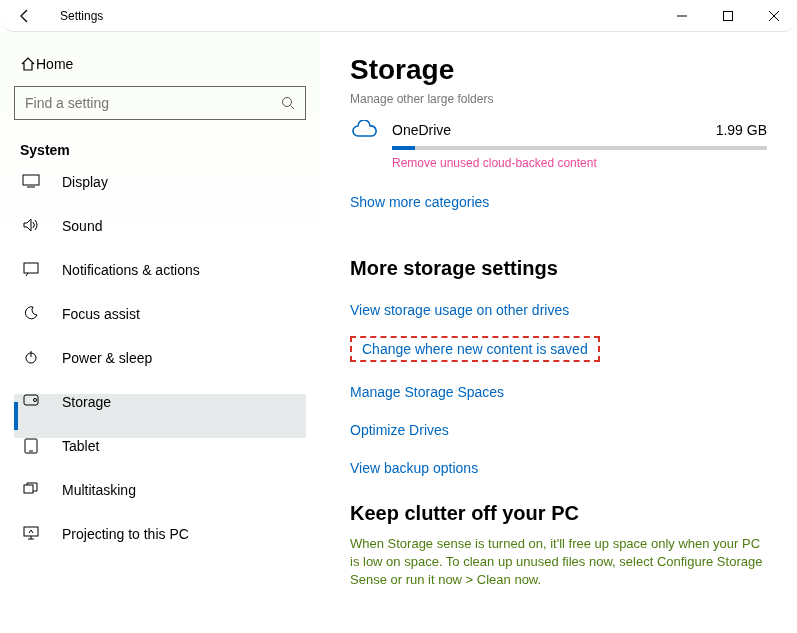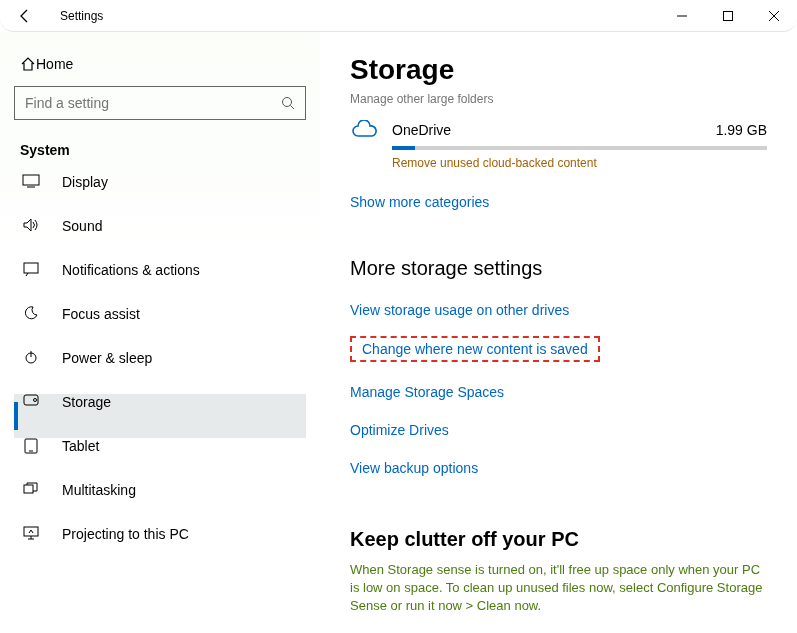--- a/index.html
+++ b/index.html
@@ -28,27 +28,27 @@
 .page-title { font-size: 28px; font-weight:600; margin-bottom: 6px; }
 .subhint { font-size: 12px; color:#767676; margin-bottom: 14px; }
 
 .storage-row { margin-left: 0; }
 .storage-head { display:flex; align-items:center; }
 .cloud-ic { width:42px; display:flex; justify-content:flex-start; }
 .storage-name { font-size:14px; flex:1; }
 .storage-size { font-size:14px; }
 .progress-track { height:4px; background:#d0d0d0; margin: 6px 0 6px 42px; position:relative; }
 .progress-fill { position:absolute; left:0; top:0; bottom:0; background:#0067c0; }
-.storage-sub { font-size:12px; color:#a16207; margin-left:42px; }
+.storage-sub { font-size:12px; color:#ec4899; margin-left:42px; }
 
 .link { color:#0067c0; font-size:14px; display:inline-block; margin-top: 24px; cursor:pointer; }
-.section-title { font-size:20px; font-weight:400; margin-top: 46px; margin-bottom: 6px; }
+.section-title { font-size:20px; font-weight:700; margin-top: 46px; margin-bottom: 6px; }
 .link-list .link { margin-top: 22px; display:block; }
 .highlight-box { border: 2px dashed #d93025; padding: 3px 10px; display:inline-block; color:#0067c0; font-size:14px; cursor:pointer; }
-.clutter-title { font-size:20px; font-weight:600; margin-top: 52px; margin-bottom: 10px; }
+.clutter-title { font-size:20px; font-weight:600; margin-top: 26px; margin-bottom: 10px; }
 .clutter-text { font-size:13px; color:#4d7c0f; line-height:1.4; max-width: 420px; }
 
 svg { display:block; }
 </style>
 </head>
 <body>
 
 <div class="titlebar">
   <div class="back-btn">
     <svg width="16" height="16" viewBox="0 0 16 16">

